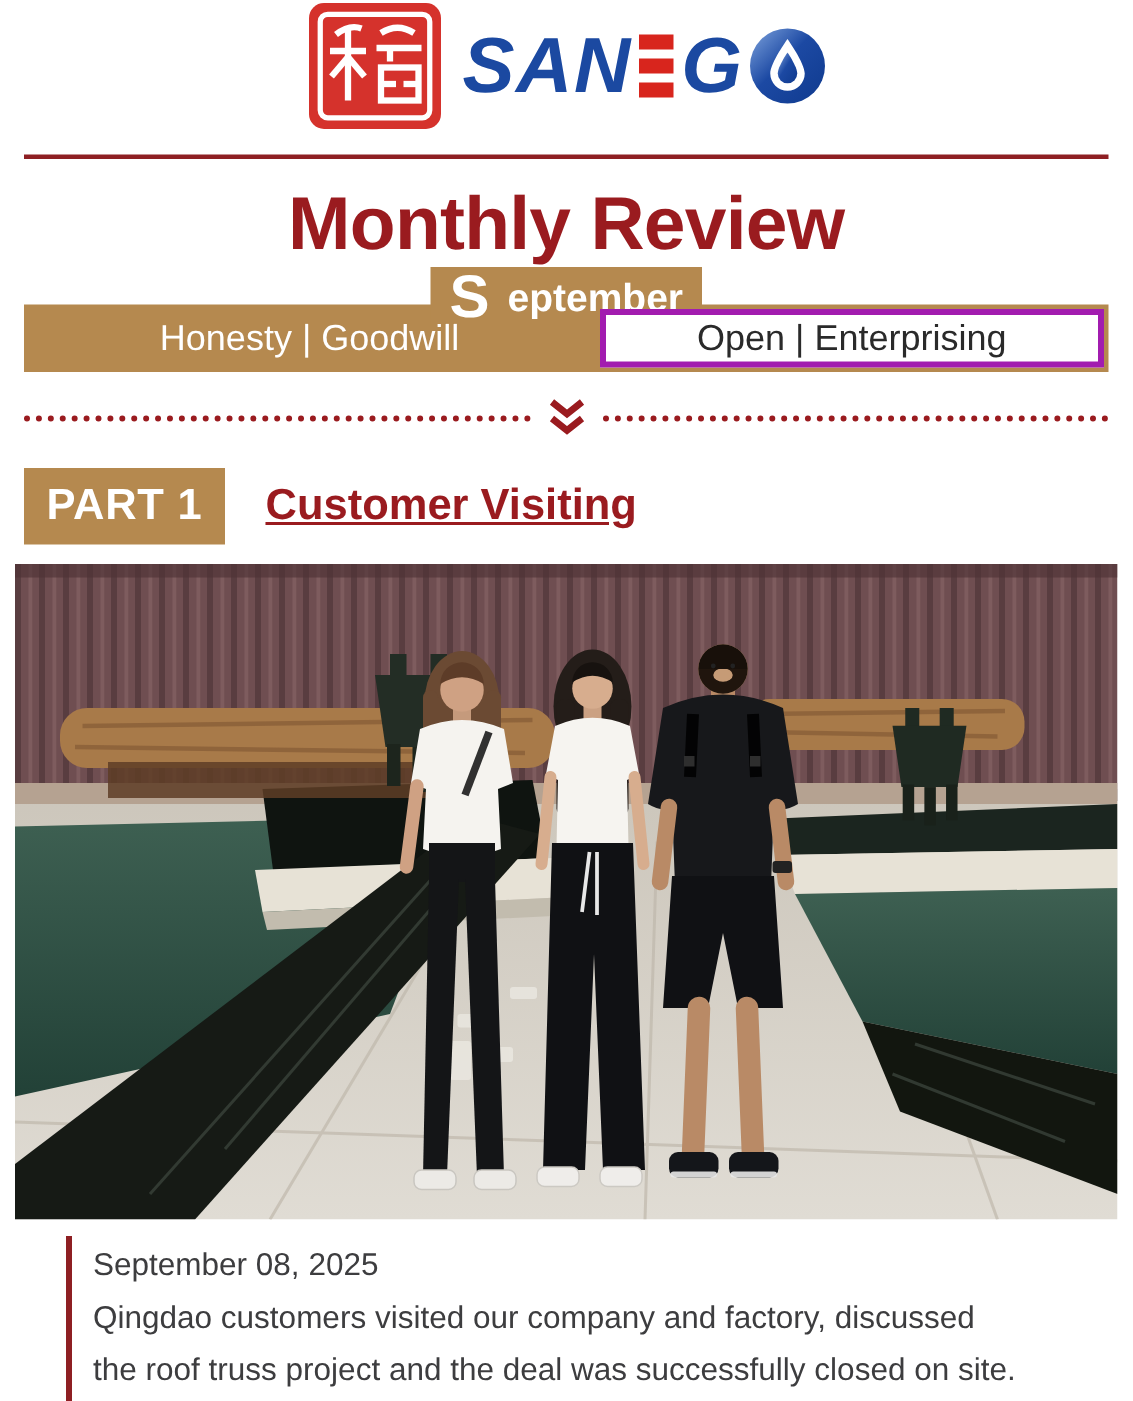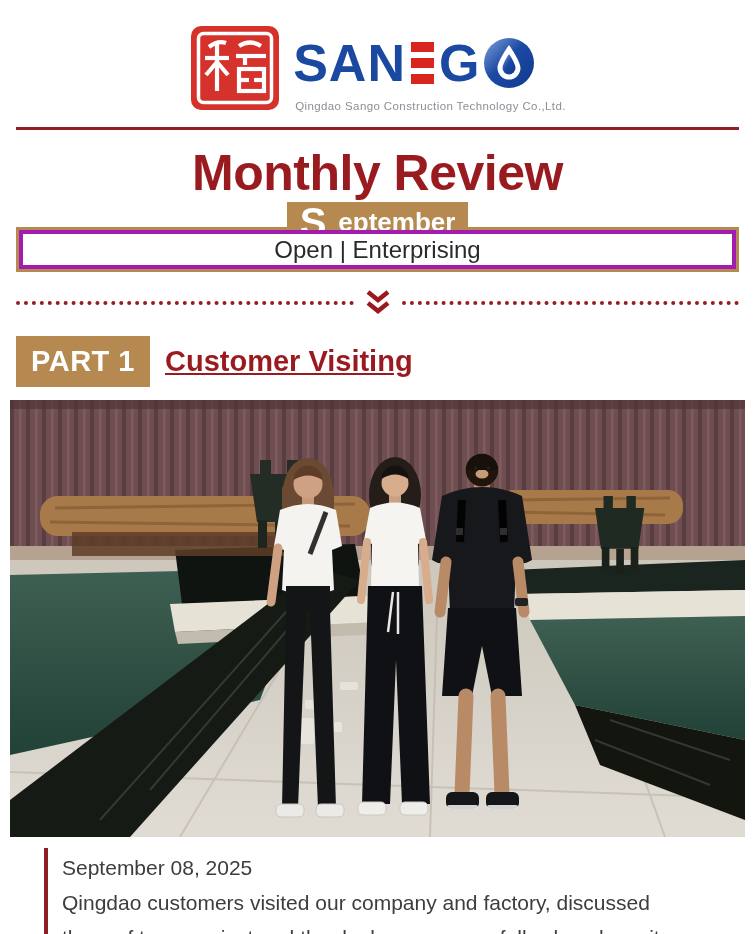--- a/index.html
+++ b/index.html
@@ -1,21 +1,21 @@
 <!DOCTYPE html>
 <html><head>
 <meta charset="utf-8">
 <style>
   * { margin:0; padding:0; box-sizing:border-box; }
   html,body { background:#fff; }
   body { font-family:"Liberation Sans", sans-serif; }
   .page { position:relative; width:755px; height:934px; background:#fff; overflow:hidden; margin:0 auto; }
 
   
-  .logo-row { display:flex; justify-content:center; align-items:flex-end; padding-top:24px; gap:12px; }
+  .logo-row { display:flex; justify-content:center; align-items:center; gap:12px;font-style:italic; }
   .wm-col { display:flex; flex-direction:column; }
   .wordmark { display:flex; align-items:center; height:62px; }
   .wm-text { font-size:52px; font-weight:bold; color:#1B49A1; letter-spacing:1px; line-height:1; }
   .ebar { display:flex; flex-direction:column; justify-content:center; gap:6px; margin:0 5px; }
   .ebar div { width:23px; height:10px; background:#D8251D; }
   .wm-o { margin-left:3px; display:flex; }
   .tagline { font-size:11.5px; color:#8A9097; letter-spacing:.4px; margin-top:6px; padding-left:2px; }
 
   
   .rule { height:3px; background:#8E1F23; margin:15px 16px 0; }
@@ -29,21 +29,21 @@
   .banner { display:flex; margin:17px 16px 0; background:#B5894F; height:45px; }
   .banner-left { flex:1.16; display:flex; align-items:center; justify-content:center; color:#fff; font-size:24px; }
   .banner-right { flex:1; background:#fff; margin:3px; border:4px solid #a21caf; display:flex; align-items:center; justify-content:center; color:#2a2a2a; font-size:24px; }
 
   
   .dots-row { display:flex; align-items:center; margin:17px 16px 0; height:28px; }
   .dots { flex:1; border-top:4px dotted #9A1B1F; height:0; }
   .chev { margin:0 9px; display:flex; }
 
   
-  .part-row { display:flex; align-items:center; margin:19px 16px 0; gap:15px; height:50px; }
+  .part-row { display:flex; align-items:center; margin:19px 16px 0; gap:27px; height:50px; }
   .part-badge { background:#B5894F; color:#fff; font-size:29px; font-weight:bold; padding:9px 15px; letter-spacing:.5px; }
   .part-title { color:#9A1B1F; font-size:29px; font-weight:bold;text-decoration:underline; }
 
   
   .photo { margin:14px 10px 0; width:735px; height:437px; display:block; }
 
   
   .caption { margin:11px 0 0 44px; border-left:4px solid #8E1F23; padding:2px 0 4px 14px; color:#3D3D3F; font-size:21px; line-height:35px; }
   .caption div { white-space:nowrap; }
 </style>
@@ -87,35 +87,35 @@
                 <stop offset=".45" stop-color="#1C49A3"></stop>
                 <stop offset="1" stop-color="#0F3A8E"></stop>
               </linearGradient>
             </defs>
             <circle cx="26" cy="26" r="25" fill="url(#og)"></circle>
             <path d="M26 8 C26 8 14.5 24 14.5 31 a11.5 11.5 0 0 0 23 0 C37.5 24 26 8 26 8 Z" fill="#fff"></path>
             <path d="M26 17 C26 17 19.5 26.5 19.5 31 a6.5 6.5 0 0 0 13 0 C32.5 26.5 26 17 26 17 Z" fill="url(#og)"></path>
           </svg>
         </span>
       </div>
-      <div class="tagline">Qingdao Sango Construction Technology Co.,Ltd.</div>
     </div>
   </div>
 
   <div class="rule"></div>
 
   <div class="title-row">
     <div class="page-title">Monthly Review</div>
     <div class="month-badge">
       <span class="big">S</span>
         <span class="rest">eptember</span>
     </div>
   </div>
 
   <div class="banner">
+    <div class="banner-left">Honesty | Goodwill</div>
     <div class="banner-right">Open | Enterprising</div>
   </div>
 
   <div class="dots-row">
     <div class="dots"></div>
     <span class="chev">
       <svg width="30" height="30" viewBox="0 0 30 30">
         <polyline points="5,4 15,12 25,4" fill="none" stroke="#9A1B1F" stroke-width="4.5"></polyline>
         <polyline points="5,15 15,23 25,15" fill="none" stroke="#9A1B1F" stroke-width="4.5"></polyline>
       </svg>

